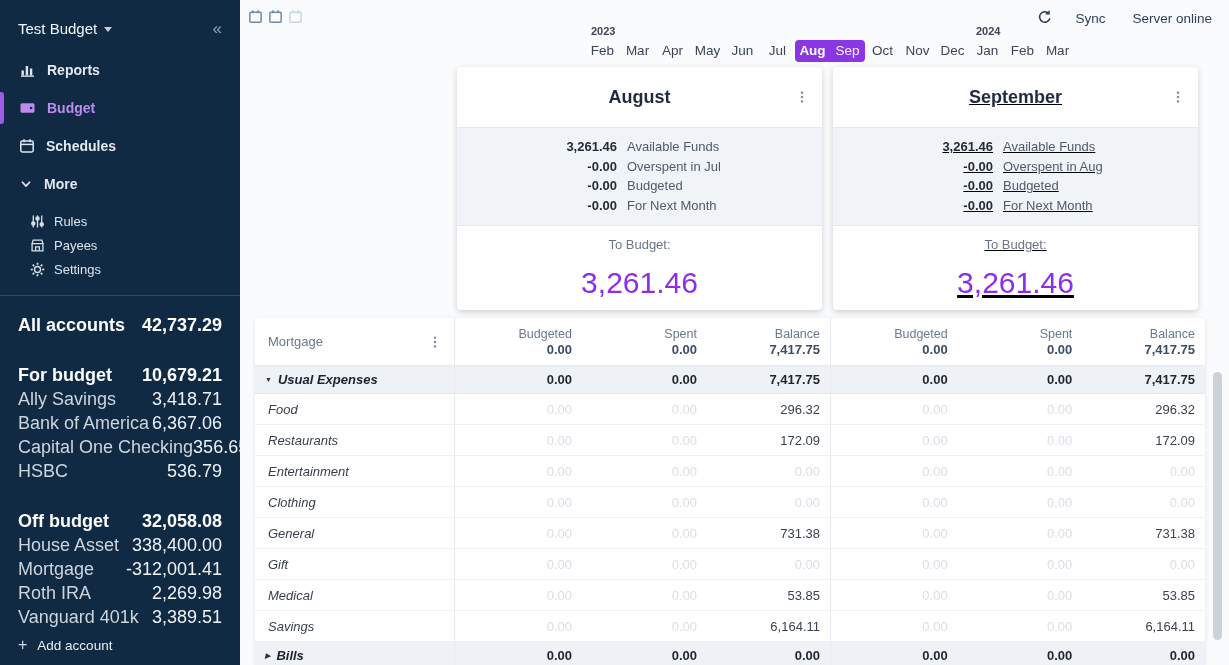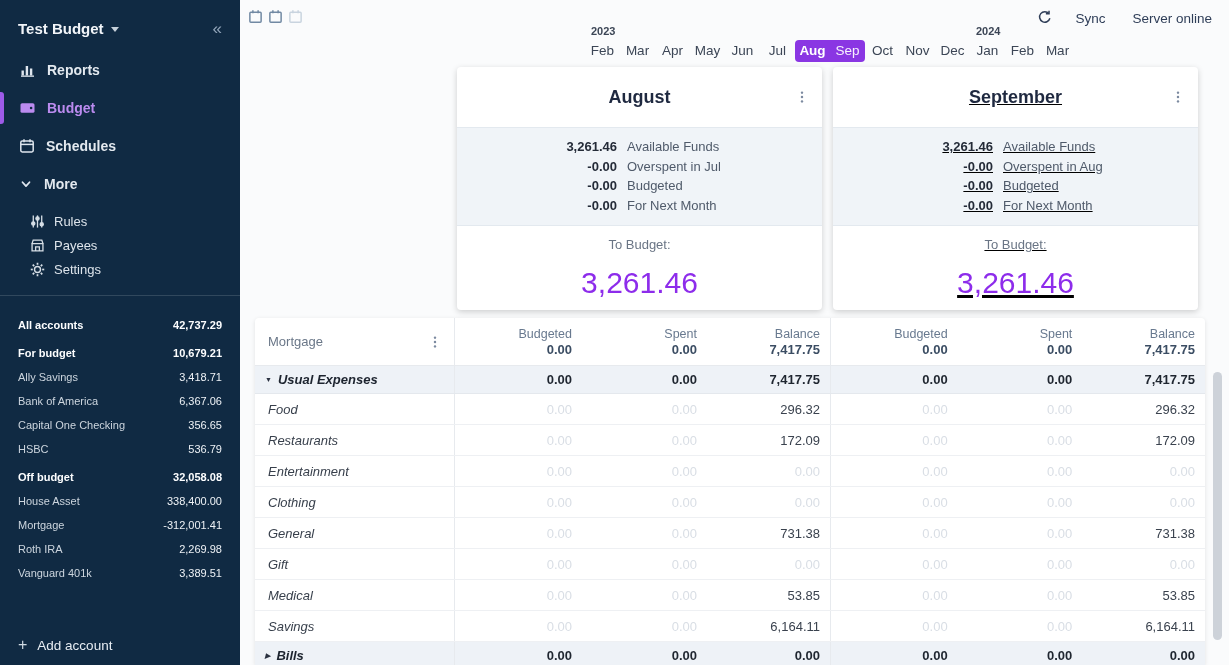--- a/index.html
+++ b/index.html
@@ -2,38 +2,38 @@
 <html><head>
 <meta charset="utf-8">
 <style>
   * { margin:0; padding:0; box-sizing:border-box; }
   html,body { width:1229px; height:665px; overflow:hidden; font-family:"Liberation Sans", sans-serif; }
   .app { position:relative; width:1229px; height:665px; display:flex; background:#fafbfc; }
 
   
   .sidebar { position:relative; width:240px; height:665px; flex-shrink:0; background:#102a43; color:#e3e9ef; }
   .sb-header { display:flex; align-items:center; justify-content:space-between; padding:20px 18px 10px 18px; }
-  .sb-title { display:flex; align-items:center; gap:7px; font-size:15px; font-weight:bold; color:#f2f5f9; cursor:pointer; }
+  .sb-title { display:flex; align-items:center; gap:7px; font-size:15px; font-weight:normal; color:#f2f5f9; cursor:pointer; }
   .caret-down { width:0; height:0; border-left:4.5px solid transparent; border-right:4.5px solid transparent; border-top:5px solid #c6d0da; margin-top:2px; }
   .sb-collapse { font-size:17px; color:#93a6ba; cursor:pointer; line-height:1; }
   .nav { margin-top:4px; }
   .nav-item { position:relative; display:flex; align-items:center; gap:11px; height:38px; padding-left:19px; font-size:14px; font-weight:600; color:#e3e9ef; cursor:pointer; }
   .nav-item svg { flex-shrink:0; }
   .nav-item.active { color:#bb8bef; }
   .nav-item.active::before { content:""; position:absolute; left:0; top:3px; bottom:3px; width:4px; background:#9d5be8; border-radius:0 3px 3px 0; }
   .subnav { margin-top:6px; }
   .sub-item { display:flex; align-items:center; gap:9px; height:24px; padding-left:30px; font-size:13px; font-weight:500; color:#dde4eb; cursor:pointer; }
   .sb-divider { height:1px; background:rgba(255,255,255,0.14); margin:14px 0 0 0; }
   .acct-section { padding:0 18px; }
-  .acct-row { display:flex; align-items:center; justify-content:space-between; height:24px; font-size:11px; cursor:pointer; }
+  .acct-row { display:flex; align-items:center; justify-content:space-between; height:24px; font-size:18px; cursor:pointer; }
   .acct-row .a-name { color:#ccd5de; white-space:nowrap; }
   .acct-row .a-val { color:#eef2f6; white-space:nowrap; }
   .acct-row.bold { font-weight:bold; }
   .acct-row.bold .a-name, .acct-row.bold .a-val { color:#fdfeff; }
-  .mt18 { margin-top:17px; } .mt15 { margin-top:4px;justify-content:space-between; }
+  .mt18 { margin-top:17px; } .mt15 { margin-top:26px;justify-content:space-between; }
   .add-account { position:absolute; left:18px; bottom:11px; display:flex; align-items:center; gap:10px; font-size:13.5px; color:#e7edf3; cursor:pointer; }
   .add-account .plus { font-size:16px; font-weight:400; color:#cfd9e2; }
 
   
   .main { position:relative; flex:1; height:665px; background:#fafbfc; }
   .cal-icons { position:absolute; left:8px; top:9px; display:flex; gap:5px; }
   .cal-btn { cursor:pointer; line-height:0; }
   .top-right { position:absolute; top:10px; right:17px; display:flex; align-items:center; gap:27px; font-size:13.5px; color:#2f3e58; }
   .sync-btn { display:flex; align-items:center; gap:23px; cursor:pointer; }
   .server-status { cursor:pointer; }

